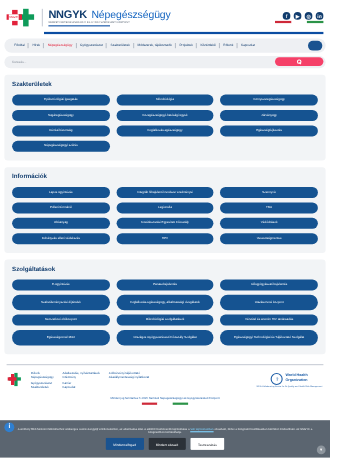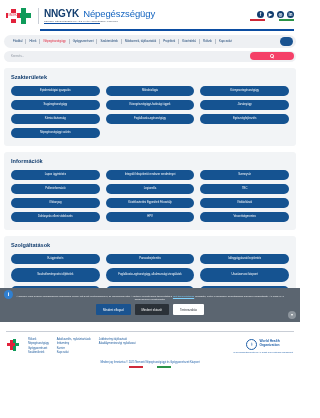--- a/index.html
+++ b/index.html
@@ -2,21 +2,21 @@
 <html lang="hu"><head>
 <meta charset="utf-8">
 <style>
   * { box-sizing: border-box; margin: 0; padding: 0; }
   html, body {
     width: 300px; height: 418px;
     font-family: "Liberation Sans", sans-serif;
     background: #ffffff;
     overflow: hidden;
   }
-  .page { position: relative; width: 300px; height: 322px; background:#fff; }
+  .page { position: relative; width: 300px; height: 416px; background:#fff; }
 
   
   .header { display:flex; align-items:center; padding: 6px 6px 2px 6px; height: 28px; }
   .logo-mark { width: 26px; height: 17px; position: relative; flex: 0 0 auto; }
   .logo-mark .cross-g {
     position:absolute; left:9px; top:0; width:16px; height:16px;
   }
   .logo-mark .cg-v { position:absolute; left:5.5px; top:0; width:5px; height:16px; background:#0f9b5a; }
   .logo-mark .cg-h { position:absolute; left:0; top:5.5px; width:16px; height:5px; background:#0f9b5a; }
   .logo-mark .cross-r { position:absolute; left:0; top:1px; width:14px; height:14px; }

